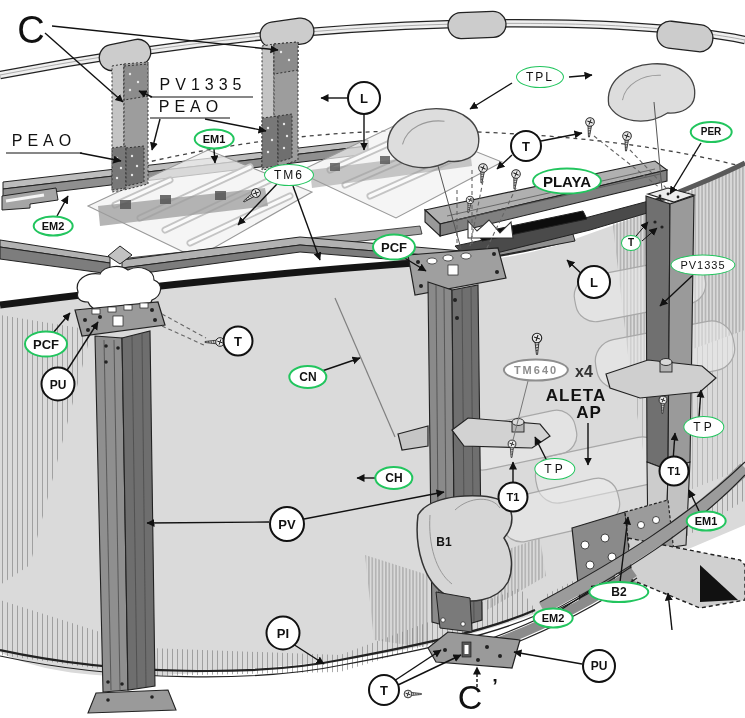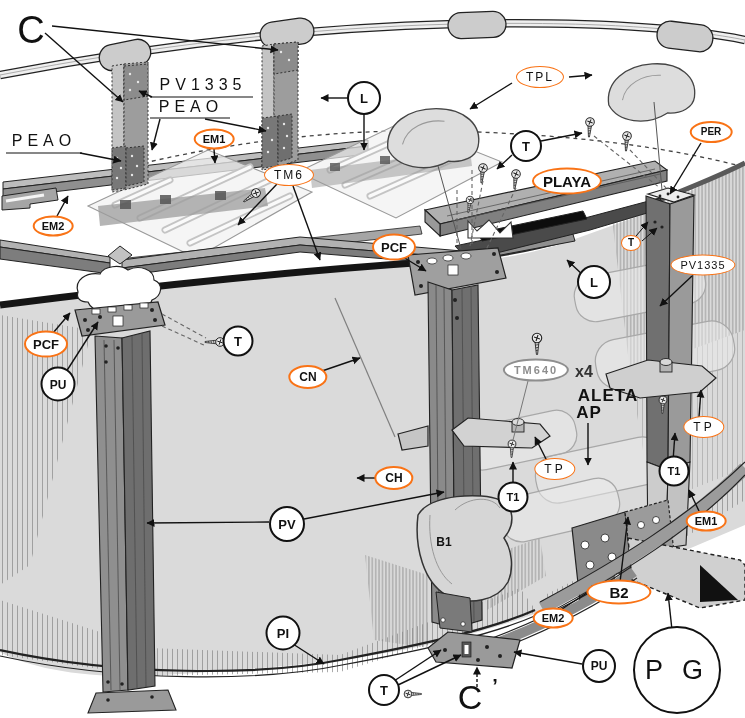--- a/index.html
+++ b/index.html
@@ -1,20 +1,20 @@
 <!DOCTYPE html>
 <html><head>
 <meta charset="utf-8">
 <style>
   html,body{margin:0;padding:0;background:#fff}
   .stage{position:relative;width:745px;height:718px;background:#fff;overflow:hidden;
          font-family:"Liberation Sans",sans-serif;color:#111}
   svg.art{position:absolute;left:0;top:0}
   .lbl{position:absolute;transform:translate(-50%,-50%);white-space:nowrap;line-height:1;z-index:5;color:#111}
-  .oval{background:#fff;border:2px solid #f97316;border-radius:50%;padding:4px 9px;font-size:12px;font-weight:700}
+  .oval{background:#fff;border:2px solid #22c55e;border-radius:50%;padding:4px 9px;font-size:12px;font-weight:700}
   .oval.thin{font-weight:400;border-width:1.6px}
   .oval.gray{color:#8e8e8e;border-color:#8e8e8e;font-weight:700}
   .oval.sm{font-size:10px;padding:2px 6px;border-width:1.5px}
   .ls2{letter-spacing:2px}.ls3{letter-spacing:3px}
   .circle{background:#fff;border:2px solid #111;border-radius:50%;display:flex;
           align-items:center;justify-content:center;font-weight:700;font-size:13px}
   .plain{font-size:16px;letter-spacing:5px;font-weight:400}
   .big{font-size:38px;letter-spacing:0;font-weight:400}
   .bigc{font-size:34px;font-weight:400}
   .mark{font-size:20px;font-weight:700}
@@ -448,32 +448,31 @@
 <div class="lbl oval" style="font-size:13px;padding:5px 7px;left:394px;top:247px">PCF</div>
 <div class="lbl circle" style="width:30px;height:30px;left:594px;top:282px">L</div>
 <div class="lbl oval thin" style="font-size:11px;letter-spacing:1px;left:703px;top:265px">PV1335</div>
 <div class="lbl oval sm" style="left:631px;top:243px">T</div>
 <div class="lbl oval" style="font-size:13px;padding:5px 7px;left:46px;top:344px">PCF</div>
 <div class="lbl circle" style="width:31px;height:31px;font-size:12px;left:58px;top:384px">PU</div>
 <div class="lbl circle" style="width:27px;height:27px;left:238px;top:341px">T</div>
 <div class="lbl oval" style="font-size:12px;left:308px;top:377px">CN</div>
 <div class="lbl oval gray ls2" style="font-size:11px;left:536px;top:370px">TM640</div>
 <div class="lbl qty" style="left:584px;top:372px">x4</div>
-<div class="lbl boldtxt" style="left:608px;top:395px">ALETA</div>
+<div class="lbl boldtxt" style="left:576px;top:395px">ALETA</div>
 <div class="lbl boldtxt" style="left:589px;top:412px">AP</div>
 <div class="lbl oval" style="font-size:12px;left:394px;top:478px">CH</div>
 <div class="lbl circle" style="width:32px;height:32px;left:287px;top:524px">PV</div>
 <div class="lbl oval thin ls3" style="left:555px;top:469px">TP</div>
 <div class="lbl oval thin ls3" style="left:704px;top:427px">TP</div>
 <div class="lbl circle" style="width:27px;height:27px;font-size:11px;left:513px;top:497px">T1</div>
 <div class="lbl circle" style="width:27px;height:27px;font-size:11px;left:674px;top:471px">T1</div>
 <div class="lbl b1txt" style="left:444px;top:542px">B1</div>
 <div class="lbl oval" style="font-size:11px;padding:3px 7px;left:706px;top:521px">EM1</div>
 <div class="lbl oval" style="font-size:11px;padding:3px 7px;left:553px;top:618px">EM2</div>
-<div class="lbl oval" style="font-size:15px;padding:3px 21px;left:619px;top:592px">B2</div>
+<div class="lbl oval" style="font-size:12px;padding:3px 21px;left:619px;top:592px">B2</div>
 <div class="lbl circle" style="width:31px;height:31px;left:283px;top:633px">PI</div>
 <div class="lbl circle" style="width:30px;height:30px;font-size:12px;left:599px;top:666px">PU</div>
 <div class="lbl circle" style="width:28px;height:28px;left:384px;top:690px">T</div>
 <div class="lbl bigc" style="left:470px;top:697px">C</div>
 <div class="lbl mark" style="left:495px;top:686px">’</div>
-<div class="lbl circle pg" style="width:84px;height:84px;left:677px;top:670px">P G</div>
 
 </div>
 
 </body></html>

